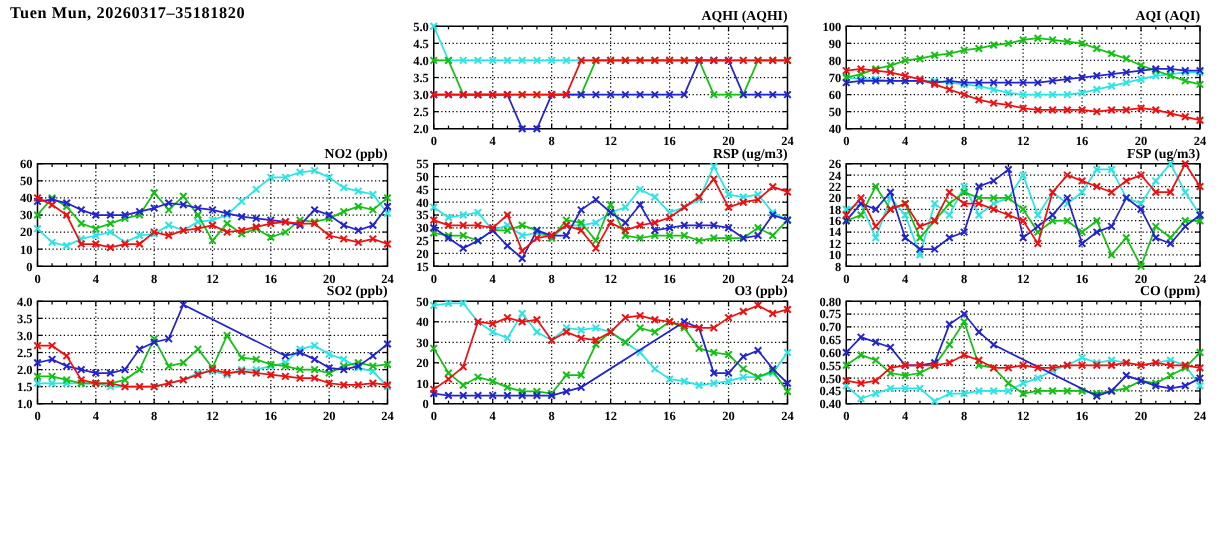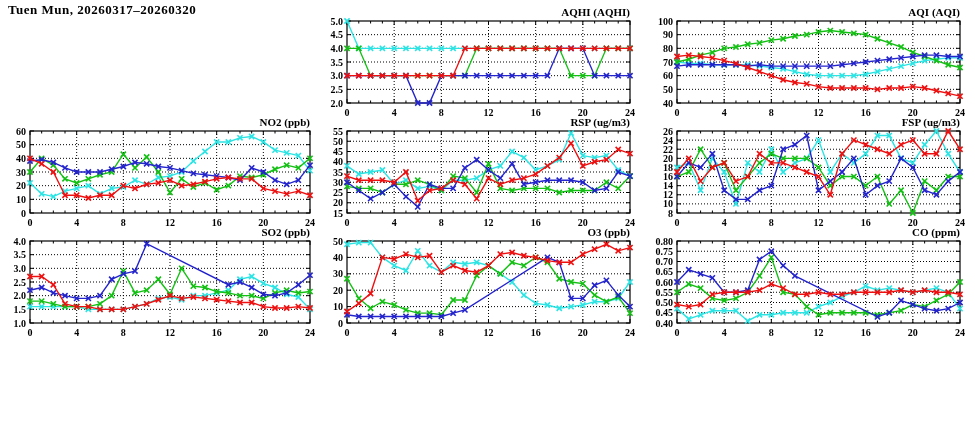--- a/index.html
+++ b/index.html
@@ -20,21 +20,21 @@
   #chart-no2 {left:0px;  top:115px;}
   #chart-rsp {left:317px;top:115px;}
   #chart-fsp {left:647px;top:115px;}
   #chart-so2 {left:0px;  top:225px;}
   #chart-o3  {left:317px;top:225px;}
   #chart-co  {left:647px;top:225px;}
 </style>
 </head>
 <body>
 
-<div id="main-title">Tuen Mun, 20260317–20260320</div>
+<div id="main-title">Tuen Mun, 20260317–35181820</div>
 
 <div id="chart-aqhi" class="chart">
     <svg width="327" height="116" viewBox="0 0 327 116">
       <g>
         <text x="26" y="101.5" text-anchor="end" class="axis-lbl">2.0</text>
         <line x1="30" y1="98" x2="34" y2="98" stroke="#000" stroke-width="1"></line>
         <line x1="309" y1="98" x2="313" y2="98" stroke="#000" stroke-width="1"></line>
         <line x1="30" y1="84.33333333333334" x2="313" y2="84.33333333333334" stroke="#000000" stroke-width="1" stroke-dasharray="1,2"></line>
         <text x="26" y="87.83333333333334" text-anchor="end" class="axis-lbl">2.5</text>
         <line x1="30" y1="84.33333333333334" x2="34" y2="84.33333333333334" stroke="#000" stroke-width="1"></line>

